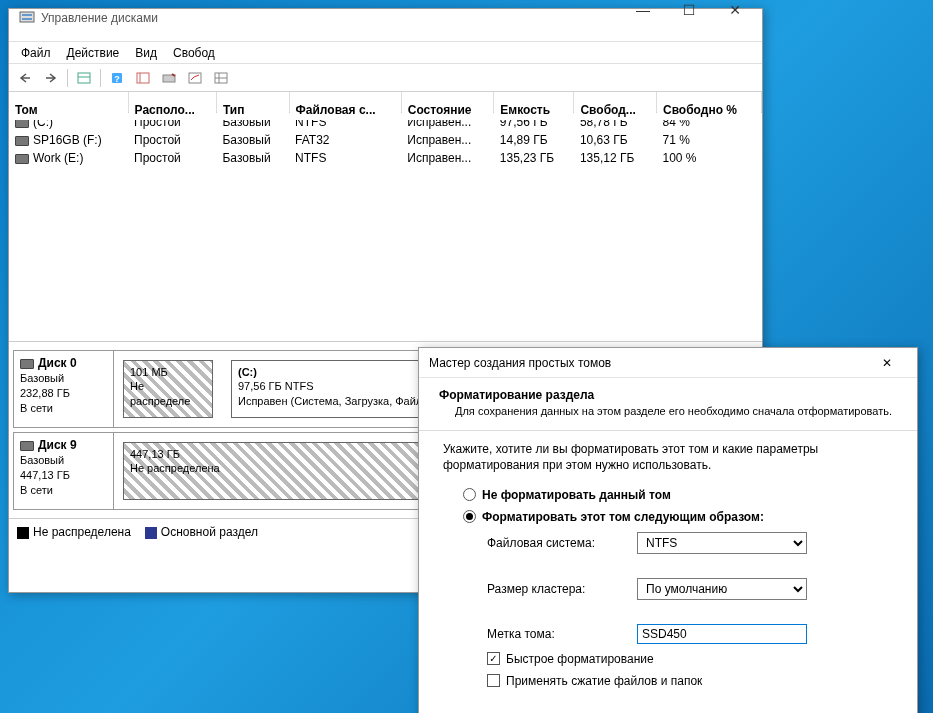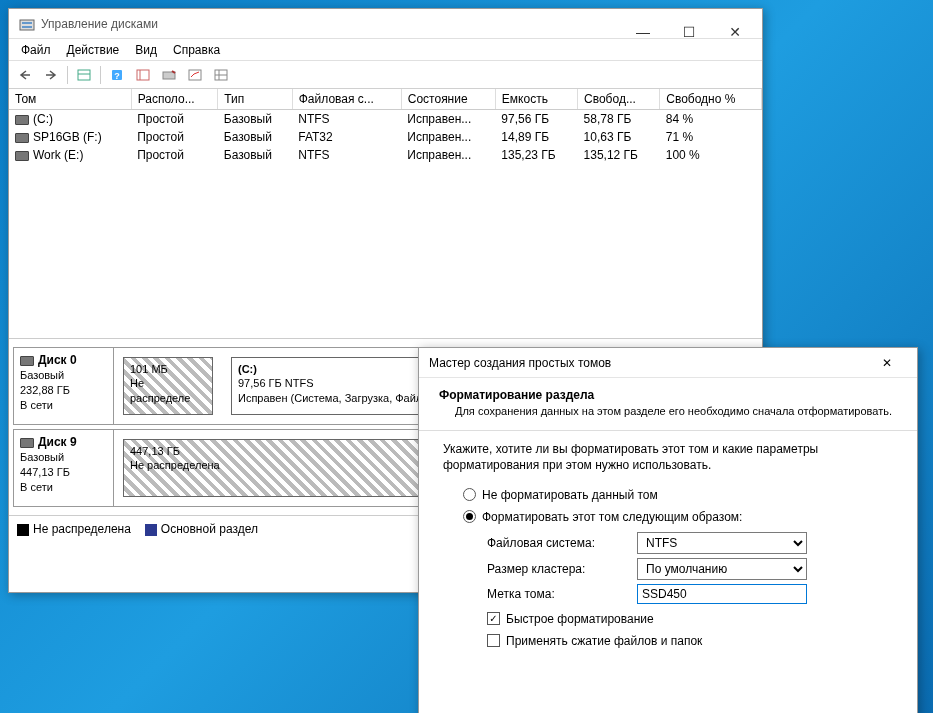--- a/index.html
+++ b/index.html
@@ -20,22 +20,22 @@
 }
 .main-window {
   left: 8px;
   top: 8px;
   width: 755px;
   height: 585px;
 }
 .titlebar {
   height: 30px;
   display: flex;
-  align-items: flex-start;
-  padding: 8px 4px;
+  align-items: flex-end;
+  padding: 16px 4px;
   background: #fff;
   border-bottom: 1px solid #e0e0e0;
 }
 .titlebar-icon {
   width: 16px; height: 16px;
   margin: 0 6px;
   display: inline-flex;
   align-items: center;
   justify-content: center;
 }
@@ -82,23 +82,23 @@
 .volume-list table {
   width: 100%;
   border-collapse: collapse;
   font-size: 12px;
 }
 .volume-list th {
   text-align: left;
   padding: 3px 6px;
   border-right: 1px solid #ddd;
   border-bottom: 1px solid #ccc;
-  font-weight: normal;
+  font-weight: bold;
   background: #fff;
-  position: sticky; top: 0;
+  position: sticky; top: 8px;
 }
 .volume-list td {
   padding: 2px 6px;
   white-space: nowrap;
 }
 .disk-icon {
   display: inline-block;
   width: 14px; height: 10px;
   background: #777;
   border: 1px solid #444;
@@ -191,34 +191,35 @@
 .wizard-divider { border-bottom: 1px solid #ddd; margin: 4px 0 10px 0; }
 .wizard-body {
   padding: 0 24px;
   font-size: 12px;
 }
 .wizard-instr { margin-bottom: 14px; line-height: 1.35; }
 .radio-row {
   display: flex; align-items: flex-start;
   margin: 8px 0 8px 20px;
   cursor: pointer;
+  font-weight: bold;
 }
 .radio {
   width: 13px; height: 13px;
   border: 1px solid #555;
   border-radius: 50%;
   margin-right: 6px;
   display: inline-flex; align-items: center; justify-content: center;
 }
 .radio-dot { width: 7px; height: 7px; background: #000; border-radius: 50%; }
 .form-grid {
   margin-left: 44px;
   display: grid;
   grid-template-columns: 150px 170px;
-  row-gap: 4px;
+  row-gap: 24px;
   align-items: center;
 }
 select, input[type=text] {
   font-family: inherit;
   font-size: 12px;
   padding: 2px 4px;
   border: 1px solid #7a7a7a;
   background: #fff;
 }
 .check-row {
@@ -268,21 +269,21 @@
     <div class="win-controls">
       <div class="win-btn">—</div>
       <div class="win-btn">☐</div>
       <div class="win-btn win-close">✕</div>
     </div>
   </div>
   <div class="menubar" id="menubar">
       <span class="menu-item">Файл</span>
       <span class="menu-item">Действие</span>
       <span class="menu-item">Вид</span>
-      <span class="menu-item">Справка</span>
+      <span class="menu-item">Свобод</span>
     </div>
   <div class="toolbar">
     <div class="tool-btn">
       <svg width="14" height="12">
           <path d="M8 2 L3 6 L8 10 M3 6 H12" stroke="#555" fill="none" stroke-width="1.5"></path>
         </svg>
     </div>
     <div class="tool-btn">
       <svg width="14" height="12">
           <path d="M6 2 L11 6 L6 10 M11 6 H2" stroke="#555" fill="none" stroke-width="1.5"></path>

